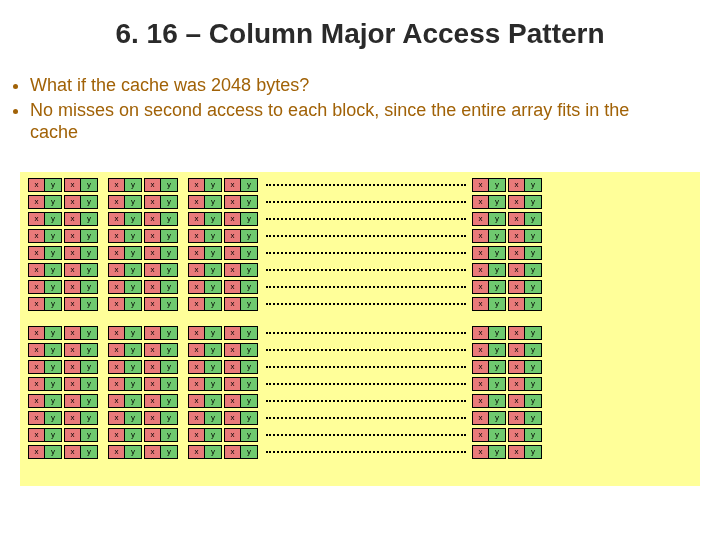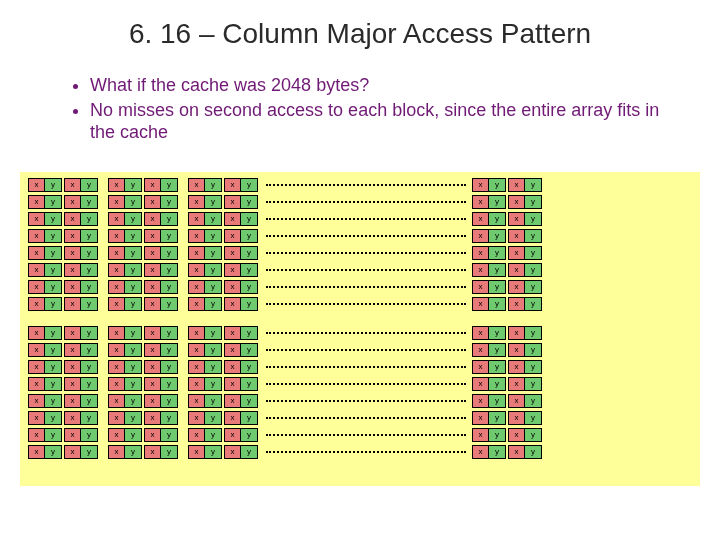--- a/index.html
+++ b/index.html
@@ -7,31 +7,30 @@
     width: 720px;
     height: 540px;
     background: #fff;
     font-family: "Trebuchet MS", "Comic Sans MS", Verdana, sans-serif;
     padding: 18px 30px 0 30px;
     overflow: hidden;
   }
   .title {
     text-align: center;
     font-size: 28px;
-    font-weight: normal;
+    font-weight: bold;
     color: #2a2a2a;
     margin-bottom: 24px;
   }
   .bullets {
     list-style: disc;
-    margin-left: 60px;
     margin-right: 20px;
     font-family: Verdana, sans-serif;
     font-size: 18px;
-    color: #701a75;
+    color: #a16207;
     line-height: 1.25;
   }
   .bullets li { margin-bottom: 2px; }
   .diagram {
     margin: 28px -10px 0 -10px;
     background: #ffff99;
     padding: 6px 8px 12px 8px;
   }
   .rows-section { margin-bottom: 14px; }
   .row {

